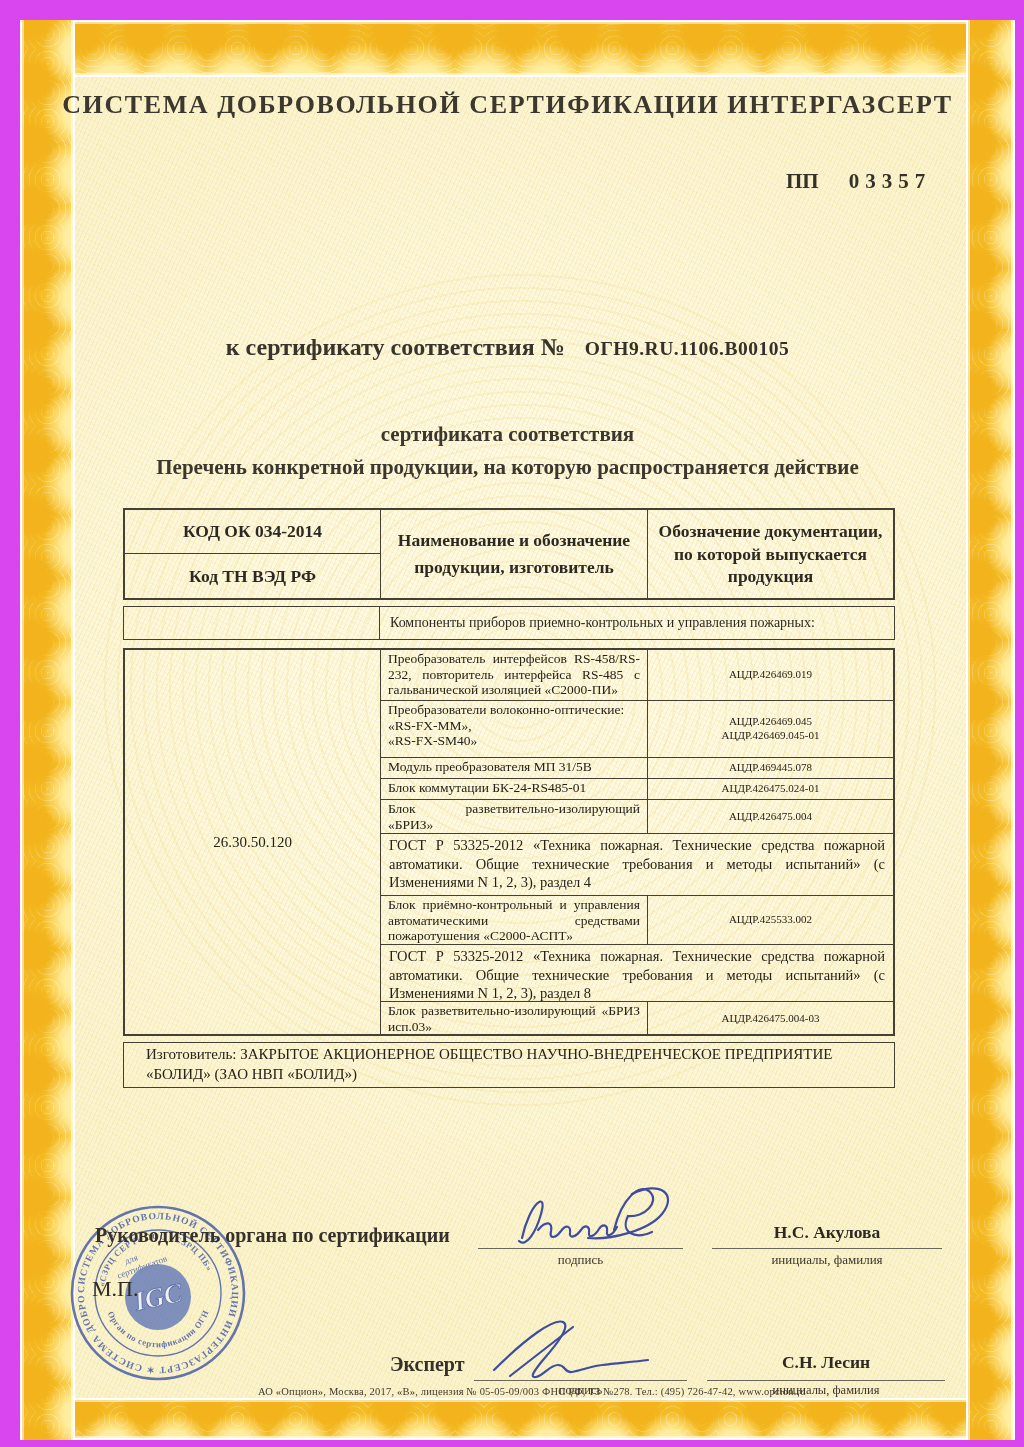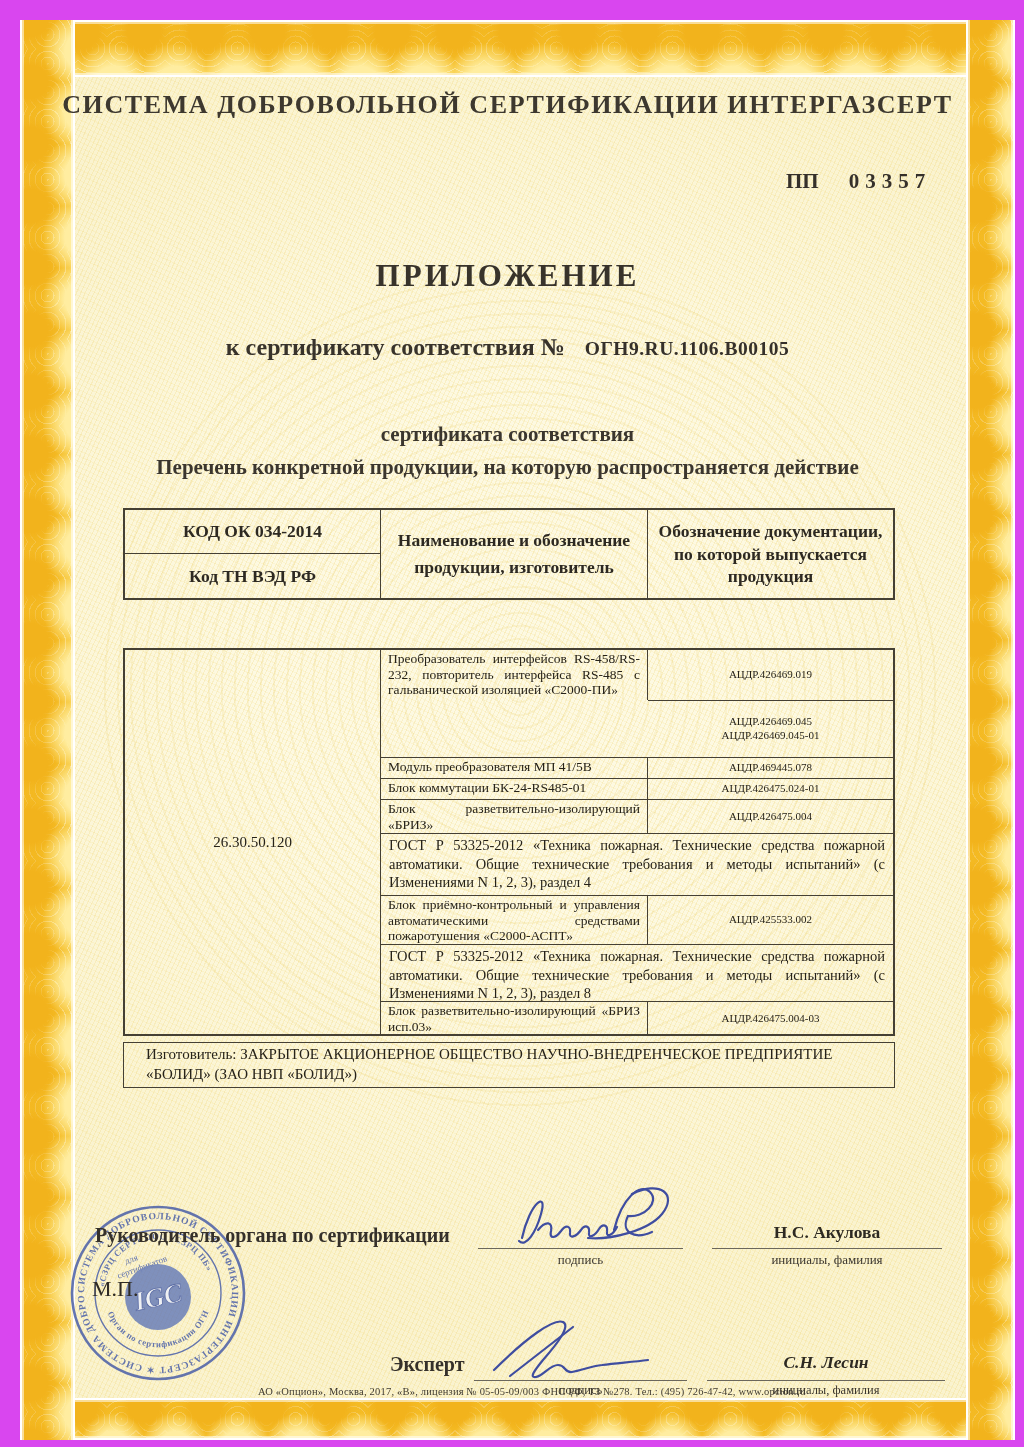--- a/index.html
+++ b/index.html
@@ -107,21 +107,21 @@
   .line-name-head{left:712px;top:1248px;width:230px;}
   .line-sign-exp{left:474px;top:1380px;width:213px;}
   .line-name-exp{left:707px;top:1380px;width:238px;}
   .caption{position:absolute;font-size:13px;color:#3b362e;text-align:center;z-index:2;}
   .cap-sign-head{left:478px;top:1252px;width:205px;}
   .cap-name-head{left:712px;top:1252px;width:230px;}
   .cap-sign-exp{left:474px;top:1383px;width:213px;font-size:12.5px;}
   .cap-name-exp{left:707px;top:1383px;width:238px;font-size:12.5px;}
   .person{position:absolute;font-size:17.5px;font-weight:bold;text-align:center;color:#2d2922;z-index:3;}
   .person-head{left:712px;top:1222px;width:230px;}
-  .person-expert{left:707px;top:1352px;width:238px;font-style:italic;}
+  .person-expert{left:707px;top:1352px;width:238px;}
   .mp-label{position:absolute;left:92px;top:1276px;font-size:22px;color:#2f2b24;z-index:3;}
   .stamp-svg{position:absolute;left:69px;top:1204px;width:178px;height:178px;z-index:2;opacity:.85;}
   .sig-svg{position:absolute;z-index:3;}
   .sig-head-svg{left:492px;top:1176px;width:210px;height:80px;}
   .sig-exp-svg{left:478px;top:1310px;width:225px;height:72px;}
   .imprint{position:absolute;left:258px;top:1386px;font-size:10.5px;color:#3f3a30;white-space:nowrap;letter-spacing:.2px;z-index:2;}
 </style>
 </head>
 <body>
 
@@ -131,50 +131,56 @@
   <div class="band band-h band-bottom"></div>
   <div class="band band-v band-left"></div>
   <div class="band band-v band-right"></div>
   <div class="paper"></div>
   <div class="watermark"></div>
 
   <div class="centered sys-title">СИСТЕМА ДОБРОВОЛЬНОЙ СЕРТИФИКАЦИИ ИНТЕРГАЗСЕРТ</div>
   <div class="pp-line">
     <span>ПП</span><span class="pp-number">03357</span>
   </div>
-  <div class="centered doc-title">ПРИЛОЖЕНИЕ</div>
   <div class="cert-line">
     <span class="cert-prefix">к сертификату соответствия №</span>
     <span class="cert-number">ОГН9.RU.1106.В00105</span>
   </div>
   <div class="centered scope">
     <div>сертификата соответствия</div>
     <div>Перечень конкретной продукции, на которую распространяется действие</div>
   </div>
 
   <div class="t-header">
     <div class="h-col1">
       <div>КОД ОК 034-2014</div>
       <div>Код ТН ВЭД РФ</div>
     </div>
     <div class="h-col2">Наименование и обозначение продукции, изготовитель</div>
     <div class="h-col3">Обозначение документации, по которой выпускается продукция</div>
   </div>
 
+  <div class="t-category">
+    <div class="cat-left"></div>
+    <div class="cat-text">Компоненты приборов приемно-контрольных и управления пожарных:</div>
+  </div>
 
   <div class="t-products">
     <div class="c-code">26.30.50.120</div>
 
     <div class="p-name" style="grid-row:1">Преобразователь интерфейсов RS-458/RS-232, повторитель интерфейса RS-485 с гальванической изоляцией «С2000-ПИ»</div>
     <div class="p-doc" style="grid-row:1">АЦДР.426469.019</div>
 
+    <div class="p-name pre bt" style="grid-row:2">Преобразователи волоконно-оптические:
+«RS-FX-MM»,
+«RS-FX-SM40»</div>
     <div class="p-doc bt" style="grid-row:2">АЦДР.426469.045
 АЦДР.426469.045-01</div>
 
-    <div class="p-name bt" style="grid-row:3">Модуль преобразователя МП 41/5В</div>
+    <div class="p-name bt" style="grid-row:3">Модуль преобразователя МП 31/5В</div>
     <div class="p-doc bt" style="grid-row:3">АЦДР.469445.078</div>
 
     <div class="p-name bt" style="grid-row:4">Блок коммутации БК-24-RS485-01</div>
     <div class="p-doc bt" style="grid-row:4">АЦДР.426475.024-01</div>
 
     <div class="p-name bt" style="grid-row:5">Блок разветвительно-изолирующий «БРИЗ»</div>
     <div class="p-doc bt" style="grid-row:5">АЦДР.426475.004</div>
 
     <div class="p-gost bt" style="grid-row:6">ГОСТ Р 53325-2012 «Техника пожарная. Технические средства пожарной автоматики. Общие технические требования и методы испытаний» (с Изменениями N 1, 2, 3), раздел 4</div>
 

